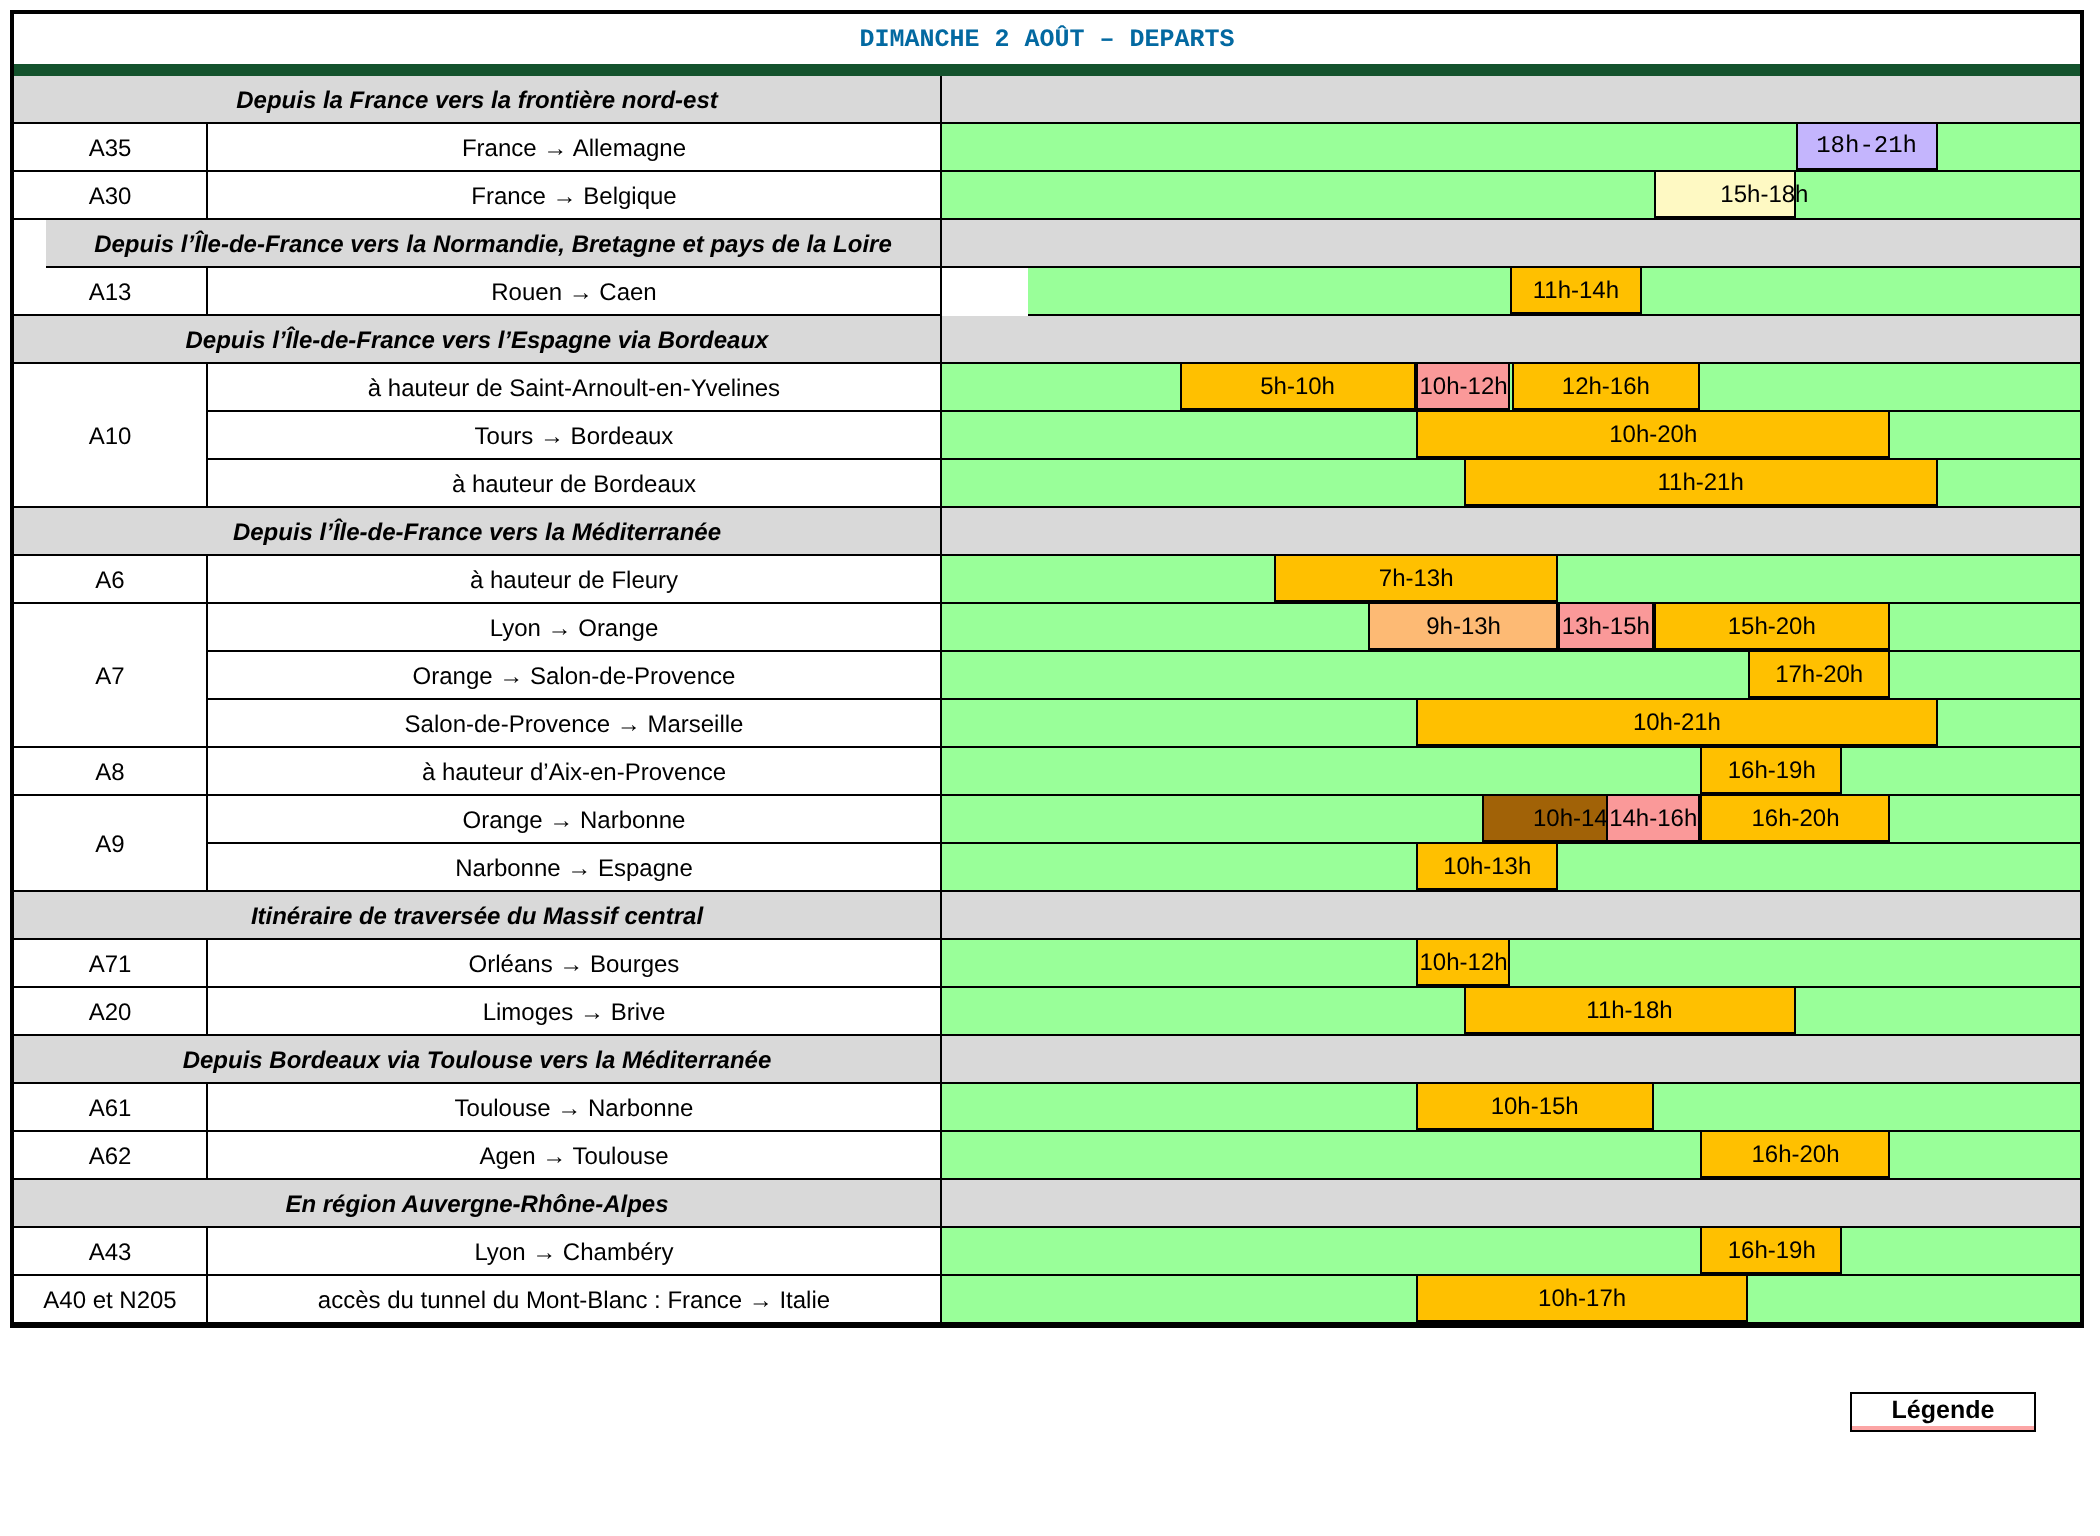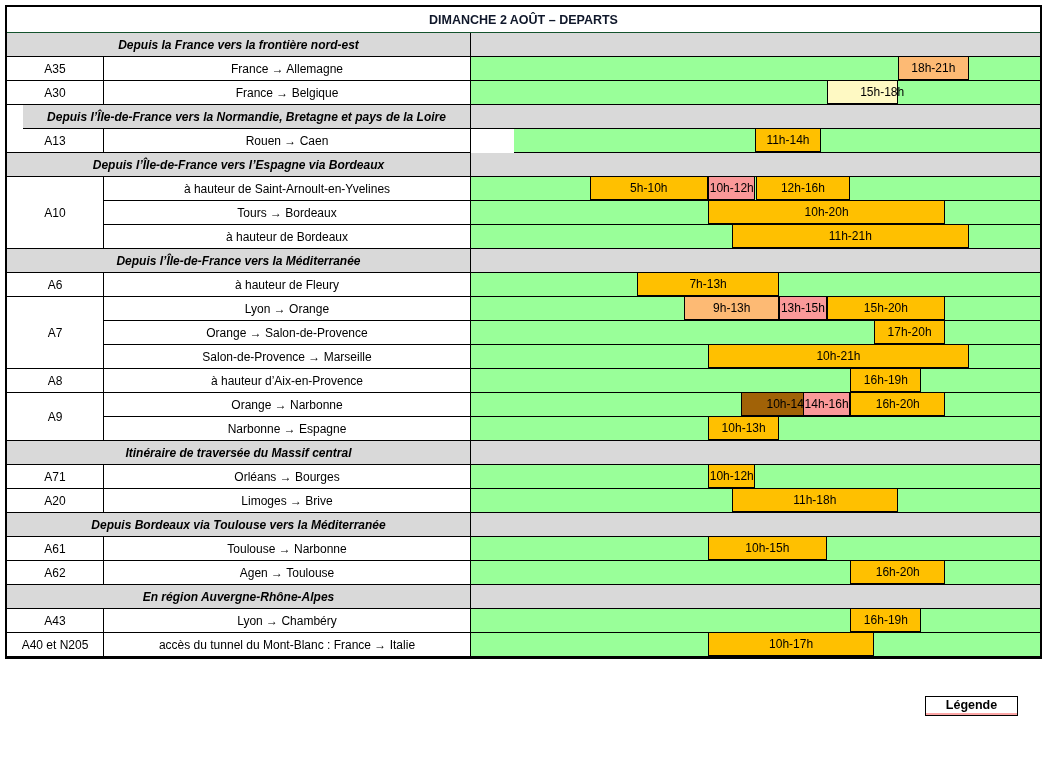--- a/index.html
+++ b/index.html
@@ -12,23 +12,23 @@
   .table-wrap {
     position: absolute;
     left: 5px; top: 5px;
     width: 1037px;
     border: 2px solid #000;
     box-sizing: border-box;
     background: #fff;
   }
   .title-row {
     height: 25px;
-    border-bottom: 1px solid #14532d;
+    border-bottom: 6px solid #14532d;
     display: flex; align-items: center; justify-content: center;
-    font-weight: bold; font-size: 12.5px; color: #0f172a;
+    font-weight: bold; font-size: 12.5px; color: #0369a1; font-family: Liberation Mono, monospace;
   }
   .grid {
     display: grid;
     grid-template-columns: 97px 367px 1fr;
     grid-auto-rows: 24px;
     grid-auto-flow: row;
   }
   .cell {
     border-right: 1px solid #000;
     border-bottom: 1px solid #000;
@@ -88,21 +88,21 @@
 <body>
 
 <div class="table-wrap">
   <div class="title-row">DIMANCHE 2 AOÛT – DEPARTS</div>
   <div class="grid" id="grid">
       <div class="cell section-header" style="background: rgb(217, 217, 217);">Depuis la France vers la frontière nord-est</div>
       <div class="cell timeline" style="background: rgb(217, 217, 217);"></div>
       <div class="cell road" style="grid-row: span 1;">A35</div>
       <div class="cell route">France → Allemagne</div>
       <div class="cell timeline" style="background: rgb(153, 255, 153);">
-        <div class="band" style="left: 75%; width: 12.5%; background: #fdba74;">18h-21h</div>
+        <div class="band" style="left: 75%; width: 12.5%; background: #c4b5fd; font-family: Liberation Mono, monospace;">18h-21h</div>
       </div>
       <div class="cell road" style="grid-row: span 1;">A30</div>
       <div class="cell route">France → Belgique</div>
       <div class="cell timeline" style="background: rgb(153, 255, 153);">
         <div class="band" style="left: 62.5%; width: 12.5%; background: #fef9c3; padding-left: 40px;">15h-18h</div>
       </div>
       <div class="cell section-header" style="background: rgb(217, 217, 217); margin-left: 16px;">Depuis l’Île-de-France vers la Normandie, Bretagne et pays de la Loire</div>
       <div class="cell timeline" style="background: rgb(217, 217, 217);"></div>
       <div class="cell road" style="grid-row: span 1;">A13</div>
       <div class="cell route">Rouen → Caen</div>

